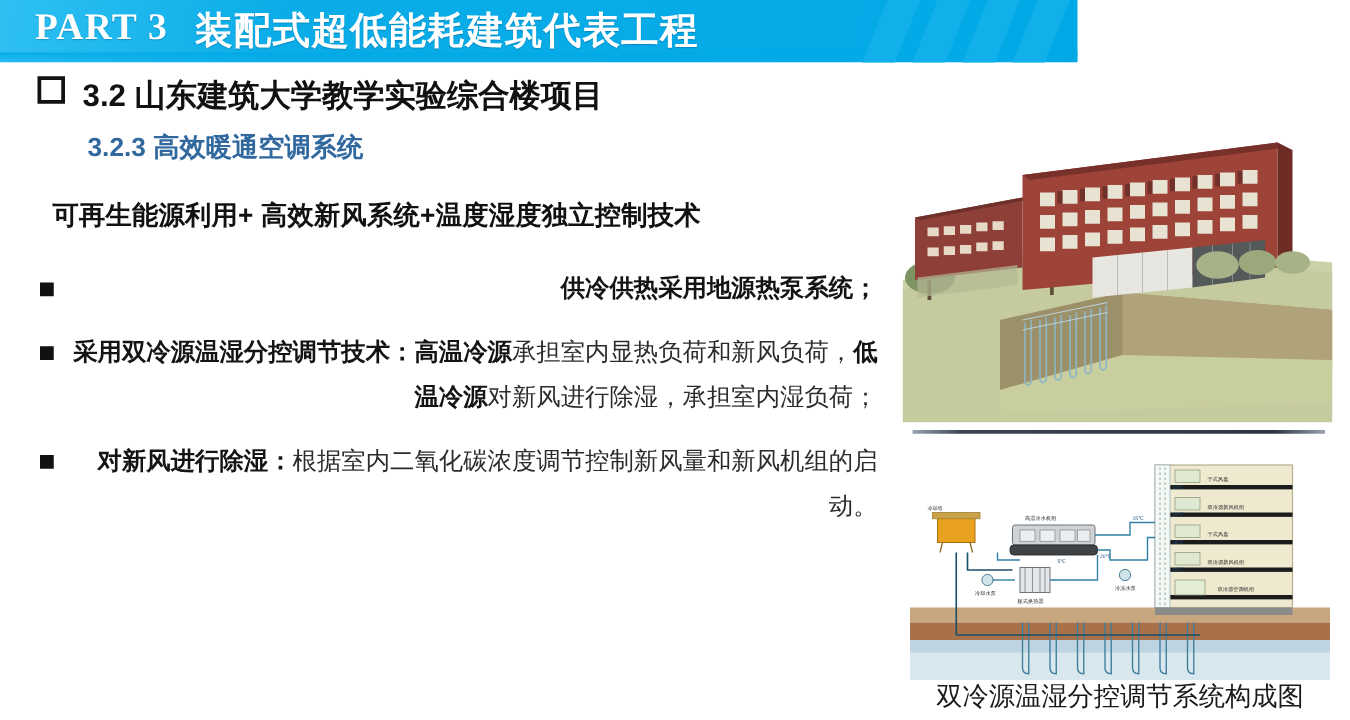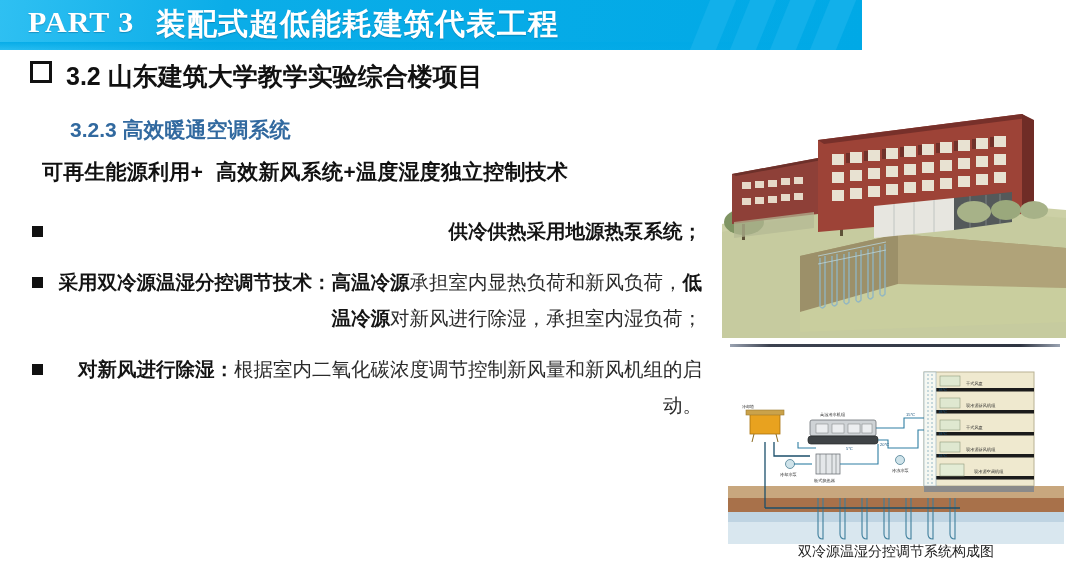--- a/index.html
+++ b/index.html
@@ -100,32 +100,30 @@
     vertical-align: 2px;
   }
   .sub-title {
     position: absolute;
     left: 70px;
     top: 54px;
     font-size: 21px;
     font-weight: bold;
     color: #31699f;
     white-space: nowrap;
-    margin-top: 12px;
   }
   .tagline {
     position: absolute;
     left: 42px;
     top: 108px;
     font-size: 21px;
     font-weight: bold;
     color: #111111;
     white-space: nowrap;
     letter-spacing: 0.2px;
-    font-family: Liberation Mono, monospace;
   }
 
   .bullets {
     position: absolute;
     left: 30px;
     top: 163px;
     width: 672px;
     text-align: right;
   }
   .bullet {
@@ -167,21 +165,21 @@
     width: 330px;
     height: 3px;
     background: linear-gradient(to right, #9aa3b2, #3c4250 12%, #2f3542 88%, #9aa3b2);
   }
   .fig-caption {
     position: absolute;
     left: 0;
     top: 493px;
     width: 368px;
     text-align: center;
-    font-size: 14px;
+    font-size: 21px;
     color: #1a1a1a;
   }
 
   .photo {
     position: absolute;
     left: 10px;
     top: 56px;
     width: 344px;
     height: 232px;
     background: #ffffff;

